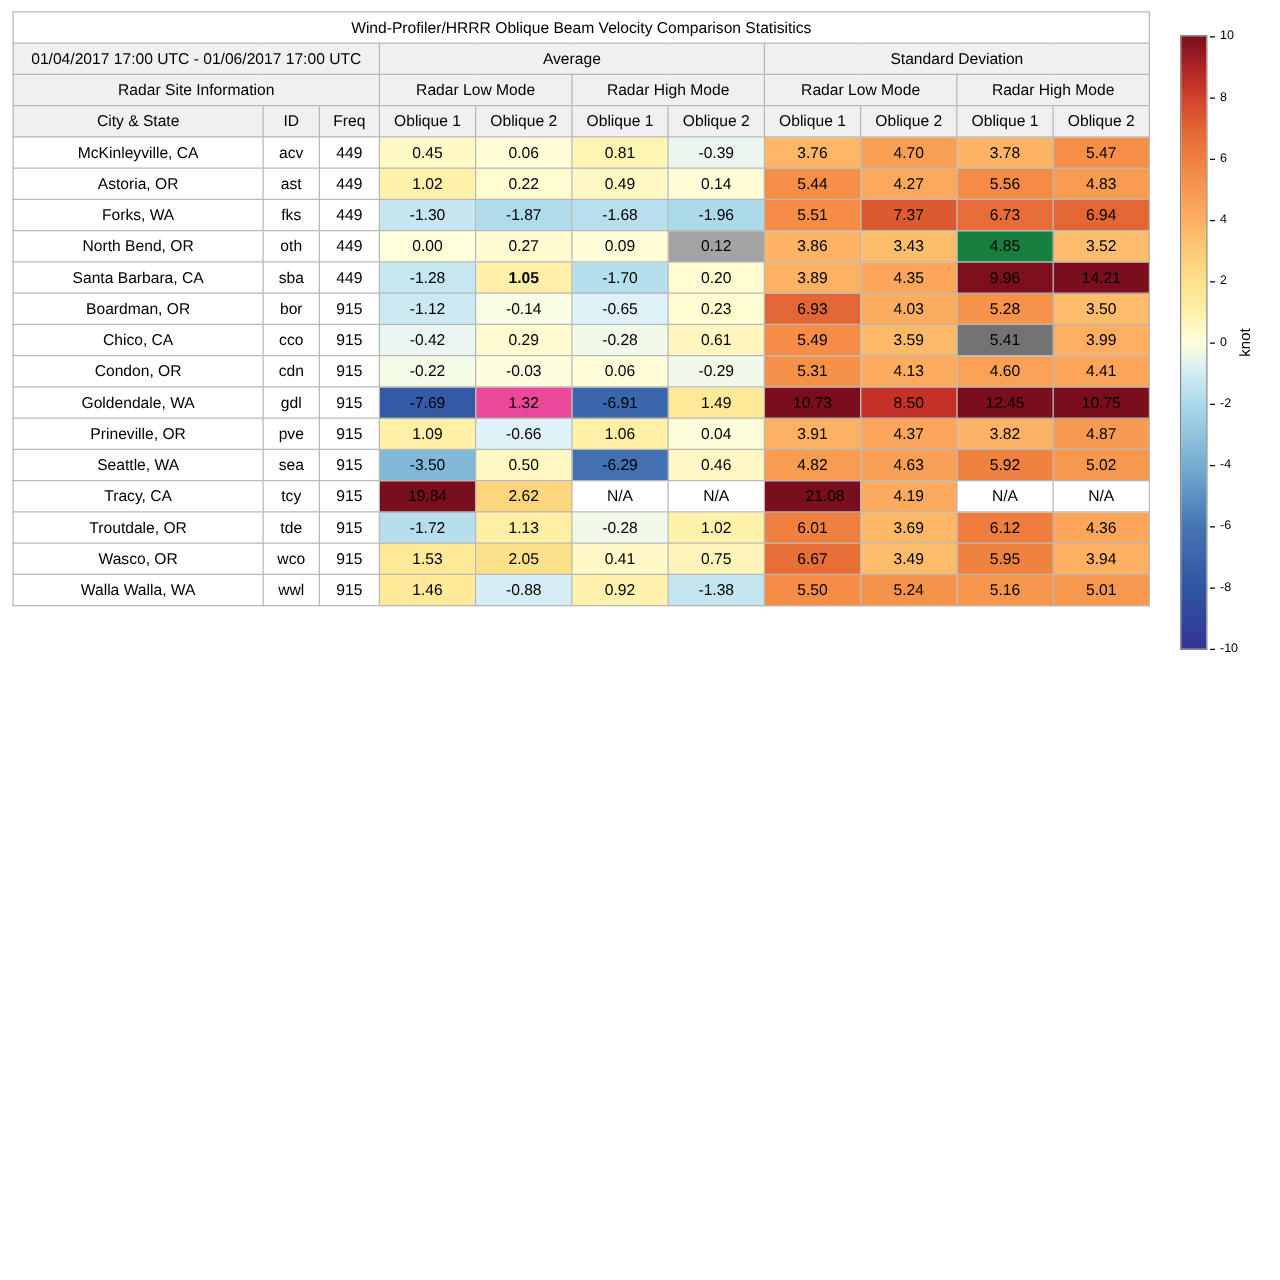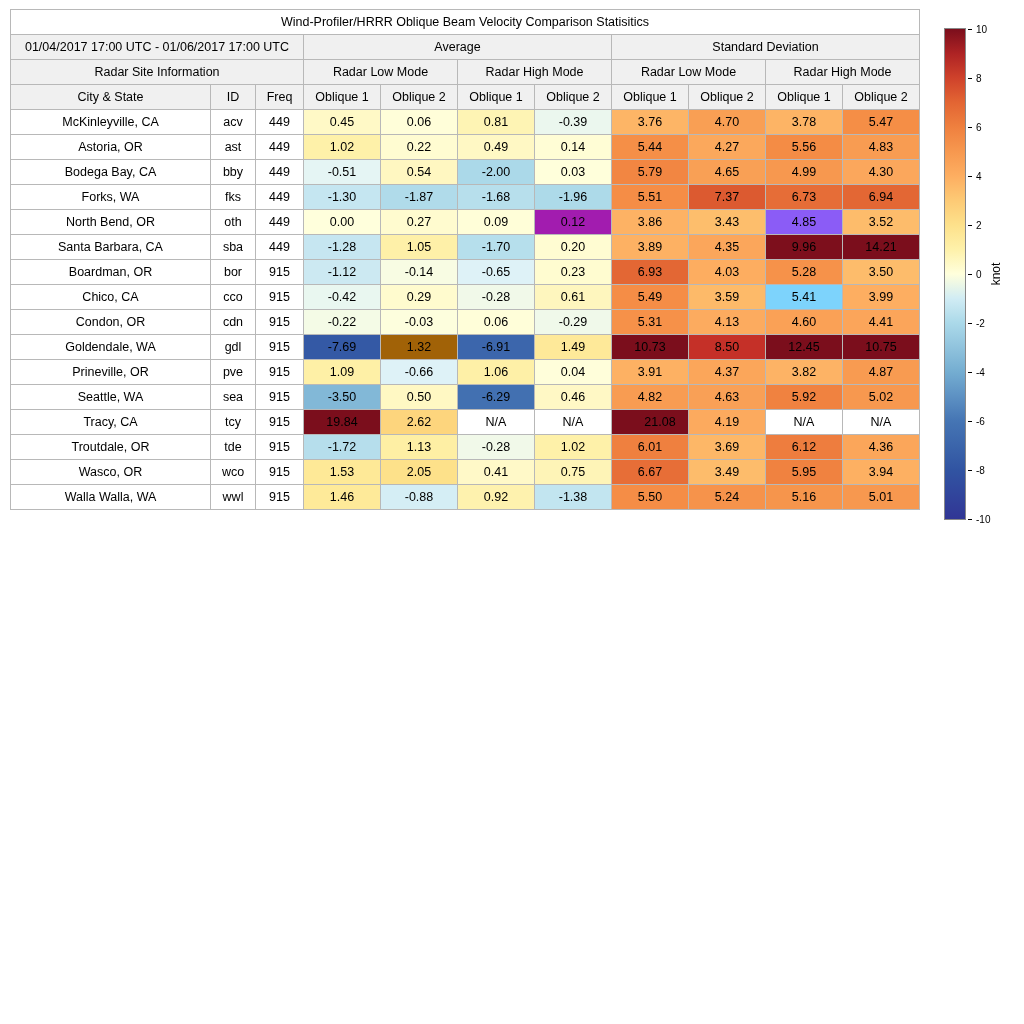--- a/index.html
+++ b/index.html
@@ -147,64 +147,51 @@
           <td class="w-val" style="background: rgb(254, 241, 169);">1.02</td>
           <td class="w-val" style="background: rgb(255, 252, 209);">0.22</td>
           <td class="w-val" style="background: rgb(255, 248, 196);">0.49</td>
           <td class="w-val" style="background: rgb(255, 253, 213);">0.14</td>
           <td class="w-val" style="background: rgb(245, 143, 71);">5.44</td>
           <td class="w-val" style="background: rgb(251, 168, 92);">4.27</td>
           <td class="w-val" style="background: rgb(244, 140, 69);">5.56</td>
           <td class="w-val" style="background: rgb(248, 156, 82);">4.83</td>
         </tr>
         <tr>
-          <td class="w-city">Bodega Bay, CA</td>
-          <td class="w-id">bby</td>
-          <td class="w-freq">449</td>
-          <td class="w-val" style="background: rgb(229, 245, 244);">-0.51</td>
-          <td class="w-val" style="background: rgb(255, 247, 193);">0.54</td>
-          <td class="w-val" style="background: rgb(171, 217, 233);">-2.00</td>
-          <td class="w-val" style="background: rgb(255, 255, 219);">0.03</td>
-          <td class="w-val" style="background: rgb(242, 134, 66);">5.79</td>
-          <td class="w-val" style="background: rgb(249, 160, 85);">4.65</td>
-          <td class="w-val" style="background: rgb(247, 152, 79);">4.99</td>
-          <td class="w-val" style="background: rgb(251, 167, 92);">4.30</td>
-        </tr>
-        <tr>
           <td class="w-city">Forks, WA</td>
           <td class="w-id">fks</td>
           <td class="w-freq">449</td>
           <td class="w-val" style="background: rgb(197, 230, 241);">-1.30</td>
           <td class="w-val" style="background: rgb(176, 219, 234);">-1.87</td>
           <td class="w-val" style="background: rgb(183, 223, 236);">-1.68</td>
           <td class="w-val" style="background: rgb(173, 218, 233);">-1.96</td>
           <td class="w-val" style="background: rgb(245, 141, 70);">5.51</td>
           <td class="w-val" style="background: rgb(220, 90, 48);">7.37</td>
           <td class="w-val" style="background: rgb(230, 109, 55);">6.73</td>
           <td class="w-val" style="background: rgb(227, 103, 52);">6.94</td>
         </tr>
         <tr>
           <td class="w-city">North Bend, OR</td>
           <td class="w-id">oth</td>
           <td class="w-freq">449</td>
           <td class="w-val" style="background: rgb(255, 255, 220);">0.00</td>
           <td class="w-val" style="background: rgb(255, 251, 207);">0.27</td>
           <td class="w-val" style="background: rgb(255, 254, 216);">0.09</td>
-          <td class="w-val" style="background: #a21caf;">0.12</td>
+          <td class="w-val" style="background: #a3a3a3;">0.12</td>
           <td class="w-val" style="background: rgb(253, 178, 100);">3.86</td>
           <td class="w-val" style="background: rgb(253, 190, 108);">3.43</td>
-          <td class="w-val" style="background: #8b5cf6; text-align: center;">4.85</td>
+          <td class="w-val" style="background: #15803d; text-align: center;">4.85</td>
           <td class="w-val" style="background: rgb(253, 188, 107); margin-left: 16px;">3.52</td>
         </tr>
         <tr>
           <td class="w-city">Santa Barbara, CA</td>
           <td class="w-id">sba</td>
           <td class="w-freq">449</td>
           <td class="w-val" style="background: rgb(198, 230, 241);">-1.28</td>
-          <td class="w-val" style="background: rgb(254, 240, 168);">1.05</td>
+          <td class="w-val" style="background: rgb(254, 240, 168); font-weight: bold;">1.05</td>
           <td class="w-val" style="background: rgb(182, 223, 236);">-1.70</td>
           <td class="w-val" style="background: rgb(255, 252, 210);">0.20</td>
           <td class="w-val" style="background: rgb(253, 177, 99);">3.89</td>
           <td class="w-val" style="background: rgb(251, 166, 91);">4.35</td>
           <td class="w-val" style="background: rgb(125, 15, 28);">9.96</td>
           <td class="w-val" style="background: rgb(123, 14, 28);">14.21</td>
         </tr>
         <tr>
           <td class="w-city">Boardman, OR</td>
           <td class="w-id">bor</td>
@@ -221,42 +208,42 @@
         <tr>
           <td class="w-city">Chico, CA</td>
           <td class="w-id">cco</td>
           <td class="w-freq">915</td>
           <td class="w-val" style="background: rgb(233, 247, 240);">-0.42</td>
           <td class="w-val" style="background: rgb(255, 251, 206);">0.29</td>
           <td class="w-val" style="background: rgb(241, 249, 233);">-0.28</td>
           <td class="w-val" style="background: rgb(254, 246, 190);">0.61</td>
           <td class="w-val" style="background: rgb(245, 141, 70);">5.49</td>
           <td class="w-val" style="background: rgb(253, 186, 105);">3.59</td>
-          <td class="w-val" style="background: #7dd3fc;">5.41</td>
+          <td class="w-val" style="background: #737373;">5.41</td>
           <td class="w-val" style="background: rgb(253, 174, 97);">3.99</td>
         </tr>
         <tr>
           <td class="w-city">Condon, OR</td>
           <td class="w-id">cdn</td>
           <td class="w-freq">915</td>
           <td class="w-val" style="background: rgb(244, 251, 230);">-0.22</td>
           <td class="w-val" style="background: rgb(253, 254, 221);">-0.03</td>
           <td class="w-val" style="background: rgb(255, 254, 217);">0.06</td>
           <td class="w-val" style="background: rgb(240, 249, 234);">-0.29</td>
           <td class="w-val" style="background: rgb(246, 145, 73);">5.31</td>
           <td class="w-val" style="background: rgb(252, 171, 95);">4.13</td>
           <td class="w-val" style="background: rgb(250, 161, 86);">4.60</td>
           <td class="w-val" style="background: rgb(251, 165, 90);">4.41</td>
         </tr>
         <tr>
           <td class="w-city">Goldendale, WA</td>
           <td class="w-id">gdl</td>
           <td class="w-freq">915</td>
           <td class="w-val" style="background: rgb(52, 89, 165);">-7.69</td>
-          <td class="w-val" style="background: #a16207;">1.32</td>
+          <td class="w-val" style="background: #ec4899;">1.32</td>
           <td class="w-val" style="background: rgb(60, 102, 172);">-6.91</td>
           <td class="w-val" style="background: rgb(254, 233, 153);">1.49</td>
           <td class="w-val" style="background: rgb(123, 14, 28);">10.73</td>
           <td class="w-val" style="background: rgb(197, 48, 40);">8.50</td>
           <td class="w-val" style="background: rgb(123, 14, 28);">12.45</td>
           <td class="w-val" style="background: rgb(123, 14, 28);">10.75</td>
         </tr>
         <tr>
           <td class="w-city">Prineville, OR</td>
           <td class="w-id">pve</td>

